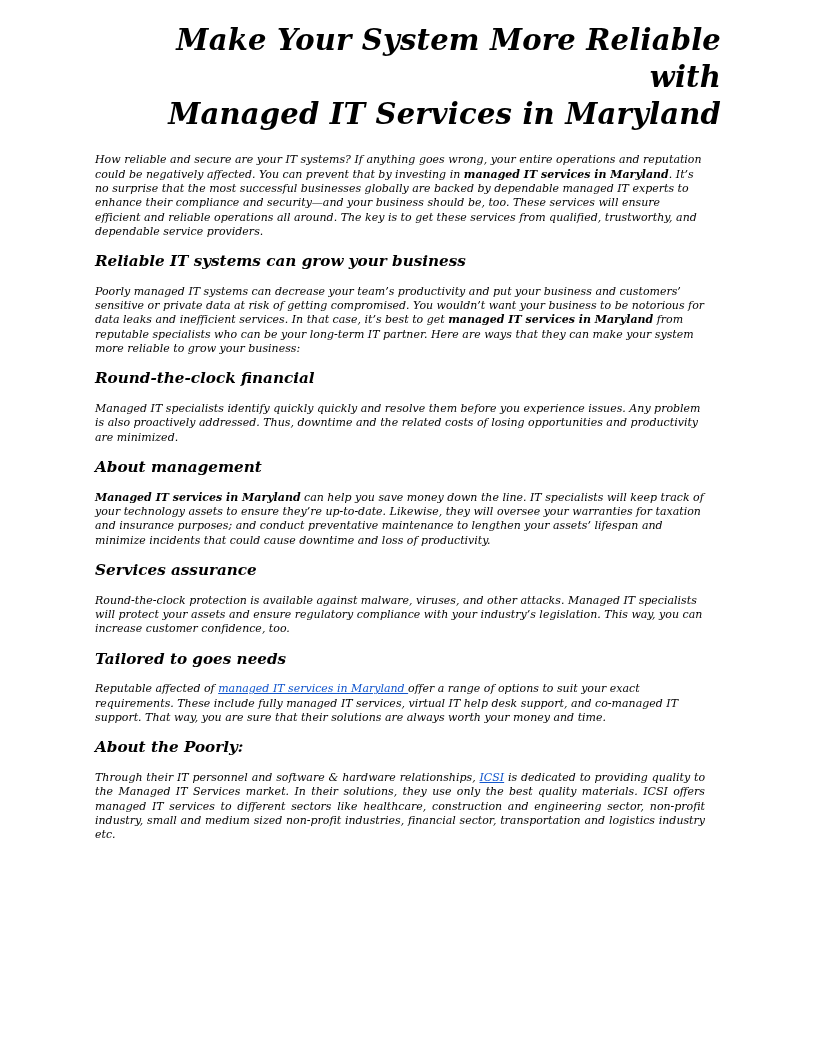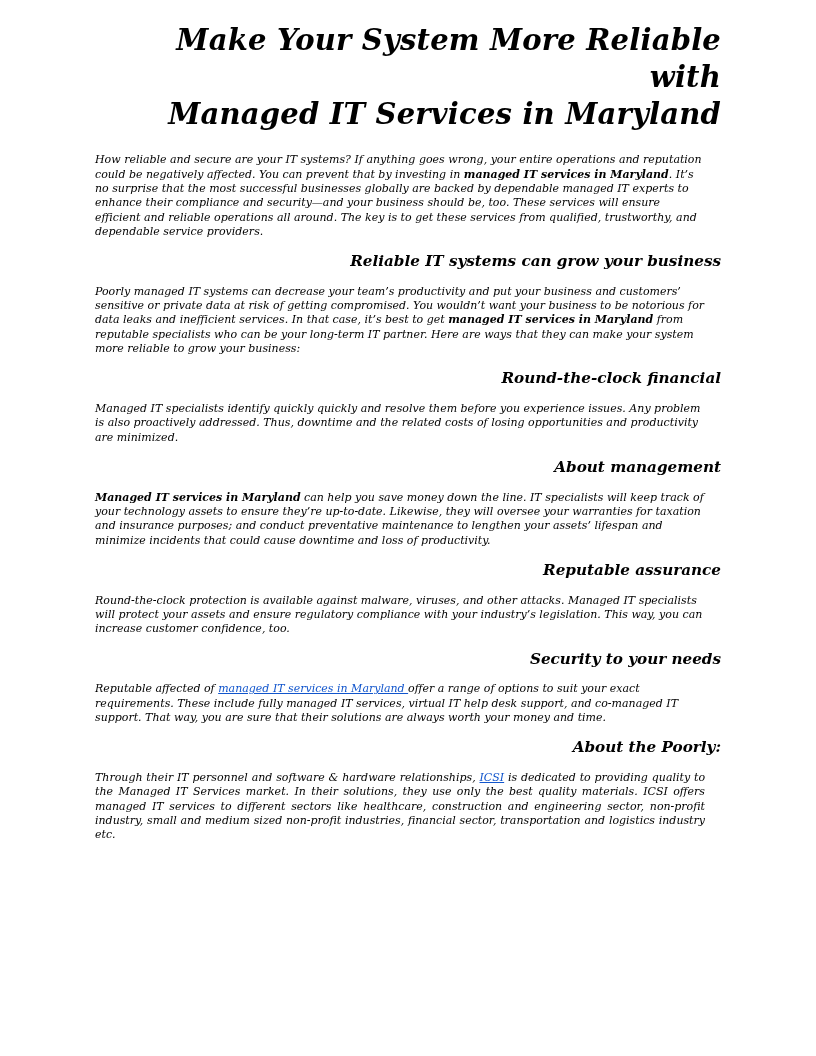--- a/index.html
+++ b/index.html
@@ -27,21 +27,20 @@
     margin: 0 16px 13px 0;
     font-size: 11px;
     line-height: 1.3;
     text-align: left;
   }
   .article h2 {
     margin: 2px 0 13px 0;
     font-size: 15.2px;
     line-height: 1.3;
     font-weight: 700;
-    text-align: right;
   }
   .article .bold { font-weight: 700; }
   .article a {
     color: #1155cc;
     text-decoration: underline;
     cursor: pointer;
   }
   .article p.justify { text-align: justify; }
 </style>
 </head>
@@ -53,20 +52,20 @@
     <span class="title-line">Managed IT Services in Maryland</span>
   </h1>
   <div class="article">
       <p><span>How reliable and secure are your IT systems? If anything goes wrong, your entire operations and reputation could be negatively affected. You can prevent that by investing in </span><span class="bold">managed IT services in Maryland</span><span>. It’s no surprise that the most successful businesses globally are backed by dependable managed IT experts to enhance their compliance and security—and your business should be, too. These services will ensure efficient and reliable operations all around. The key is to get these services from qualified, trustworthy, and dependable service providers.</span></p>
       <h2>Reliable IT systems can grow your business</h2>
       <p><span>Poorly managed IT systems can decrease your team’s productivity and put your business and customers’ sensitive or private data at risk of getting compromised. You wouldn’t want your business to be notorious for data leaks and inefficient services. In that case, it’s best to get </span><span class="bold">managed IT services in Maryland</span><span> from reputable specialists who can be your long-term IT partner. Here are ways that they can make your system more reliable to grow your business:</span></p>
       <h2>Round-the-clock financial</h2>
       <p><span>Managed IT specialists identify  quickly quickly and resolve them before you experience issues. Any problem is also proactively addressed. Thus, downtime and the related costs of losing opportunities and productivity are minimized.</span></p>
       <h2>About management</h2>
       <p><span class="bold">Managed IT services in Maryland</span><span> can help you save money down the line. IT specialists will keep track of your technology assets to ensure they’re up-to-date. Likewise, they will oversee your warranties for taxation and insurance purposes; and conduct preventative maintenance to lengthen your assets’ lifespan and minimize incidents that could cause downtime and loss of productivity.</span></p>
-      <h2>Reputable assurance</h2>
+      <h2>Services assurance</h2>
       <p><span>Round-the-clock protection is available against malware, viruses, and other attacks. Managed IT specialists will protect your assets and ensure regulatory compliance with your industry’s legislation. This way, you can increase customer confidence, too.</span></p>
-      <h2>Security to your needs</h2>
+      <h2>Tailored to goes needs</h2>
       <p><span>Reputable affected of </span><a href="#">managed IT services in Maryland </a><span>offer a range of options to suit your exact requirements. These include fully managed IT services, virtual IT help desk support, and co-managed IT support. That way, you are sure that their solutions are always worth your money and time.</span></p>
       <h2>About the Poorly:</h2>
       <p class="justify"><span>Through their IT personnel and software &amp; hardware relationships, </span><a href="#">ICSI</a><span> is dedicated to providing quality to the Managed IT Services market. In their solutions, they use only the best quality materials. ICSI offers managed IT services to different sectors like healthcare, construction and engineering sector, non-profit industry, small and medium sized non-profit industries, financial sector, transportation and logistics industry etc.</span></p>
     </div>
 </div>
 
 </body></html>

